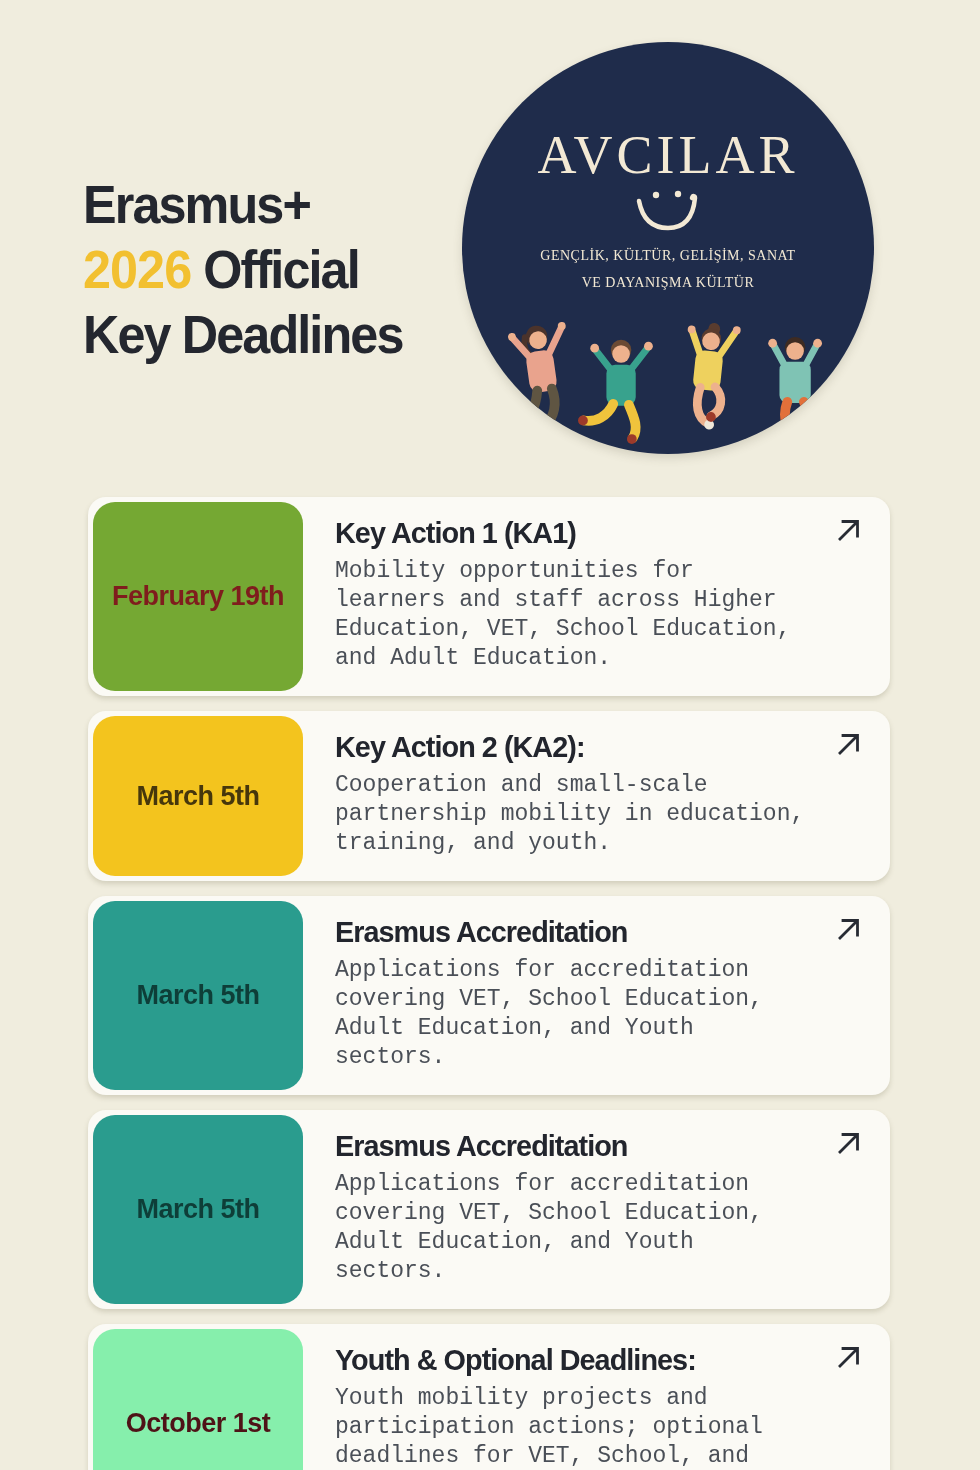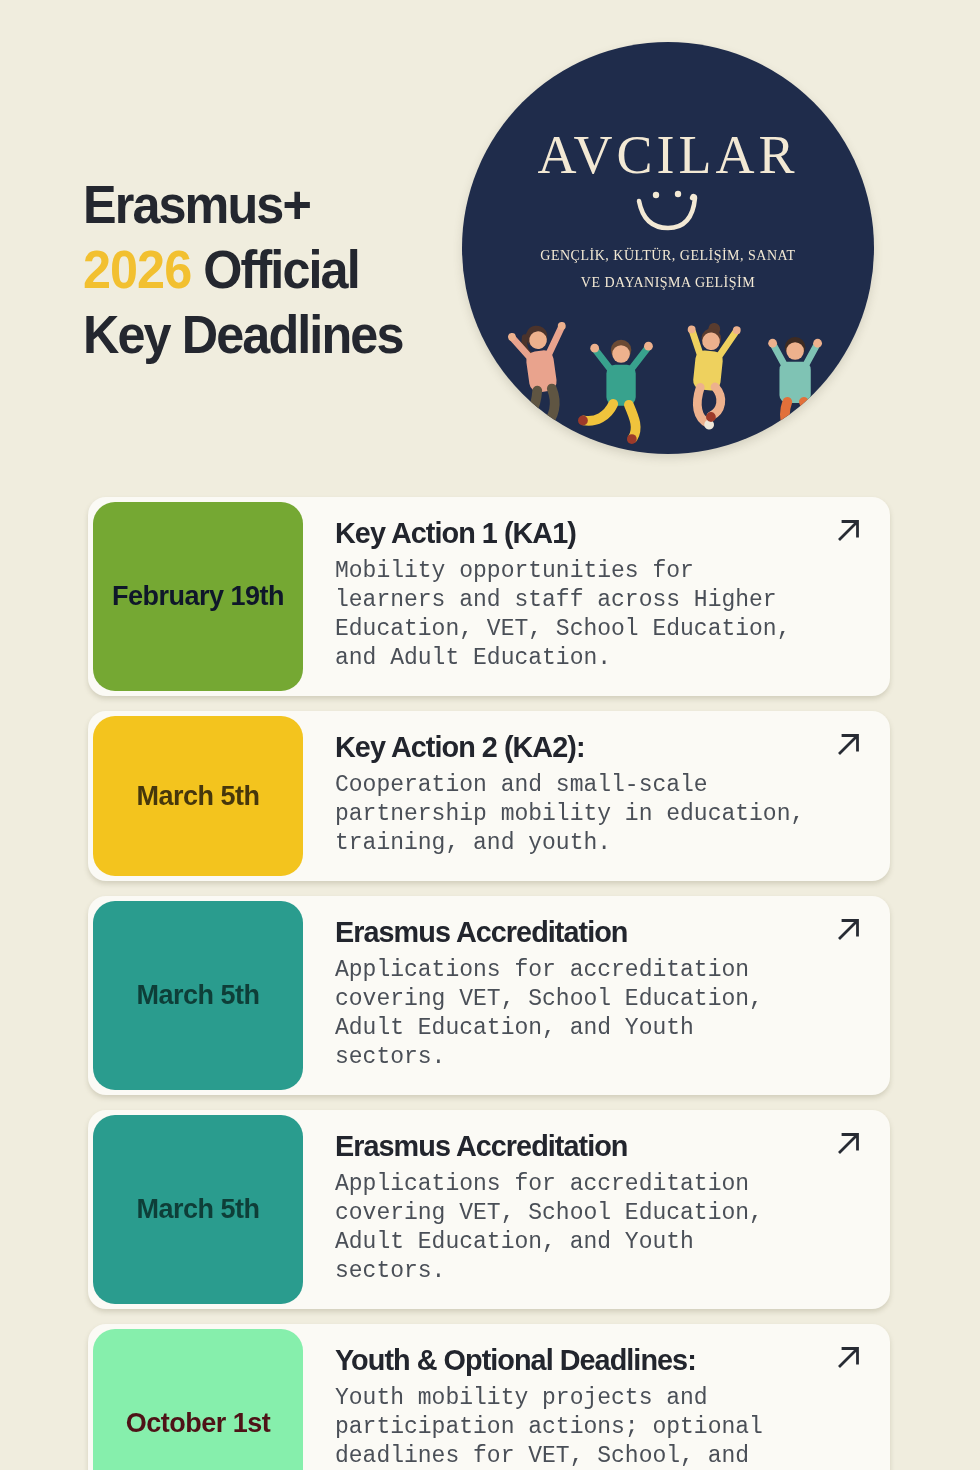--- a/index.html
+++ b/index.html
@@ -133,21 +133,21 @@
     <div class="org-name">AVCILAR</div>
 
     <svg class="smiley" width="78" height="44" viewBox="0 0 78 44" fill="none">
       <circle cx="27" cy="7" r="3.2" fill="#f3e9d4"></circle>
       <circle cx="49" cy="6" r="3.2" fill="#f3e9d4"></circle>
       <path d="M10 13 C14 34 26 40 39 40 C54 40 64 31 66 10 C66 8 64 7 63 10" stroke="#f3e9d4" stroke-width="4.5" stroke-linecap="round" fill="none"></path>
     </svg>
 
     <div class="org-subtitle">
       <span>GENÇLİK, KÜLTÜR, GELİŞİM, SANAT</span><br>
-      <span>VE DAYANIŞMA GELİŞİM</span>
+      <span>VE DAYANIŞMA KÜLTÜR</span>
     </div>
 
     <svg class="people" width="352" height="152" viewBox="0 0 360 155">
 
       <g transform="translate(46,40) rotate(-8)">
         <circle cx="0" cy="-3" r="11" fill="#4b332b"></circle>
         <path d="M-12 -4 Q-16 8 -10 14" stroke="#4b332b" stroke-width="6" fill="none" stroke-linecap="round"></path>
         <circle cx="1" cy="1" r="9" fill="#edb18d"></circle>
         <path d="M-8 20 L-24 -4" stroke="#e9a38d" stroke-width="7" stroke-linecap="round"></path>
         <path d="M9 18 L26 -8" stroke="#e9a38d" stroke-width="7" stroke-linecap="round"></path>
@@ -200,21 +200,21 @@
         <path d="M-8 52 C-14 68 -8 82 2 86" stroke="#e2703a" stroke-width="10" fill="none" stroke-linecap="round"></path>
         <path d="M9 52 C16 66 12 80 2 88" stroke="#e2703a" stroke-width="10" fill="none" stroke-linecap="round"></path>
         <circle cx="3" cy="87" r="5" fill="#46414e"></circle>
         <circle cx="1" cy="89" r="5" fill="#46414e"></circle>
       </g>
     </svg>
   </div>
 
   <div class="deadline-list">
       <div class="deadline-card">
-      <div class="date-badge" style="background: rgb(117, 168, 51); color: #0f172a;">February 19th</div>
+      <div class="date-badge" style="background: rgb(117, 168, 51); color: #7f1d1d;">February 19th</div>
       <div class="card-body">
         <div class="card-title">Key Action 1 (KA1)</div>
         <div class="card-description">Mobility opportunities for learners and staff across Higher Education, VET, School Education, and Adult Education.</div>
       </div>
       <svg class="arrow-icon" width="32" height="32" viewBox="0 0 32 32" fill="none">
         <path d="M7 25 L24 8 M10 7.5 H24.5 V22" stroke="#272b33" stroke-width="2.8" stroke-linecap="square"></path>
       </svg>
     </div>
       <div class="deadline-card">
       <div class="date-badge" style="background: rgb(243, 196, 30); color: rgb(70, 55, 12);">March 5th</div>

